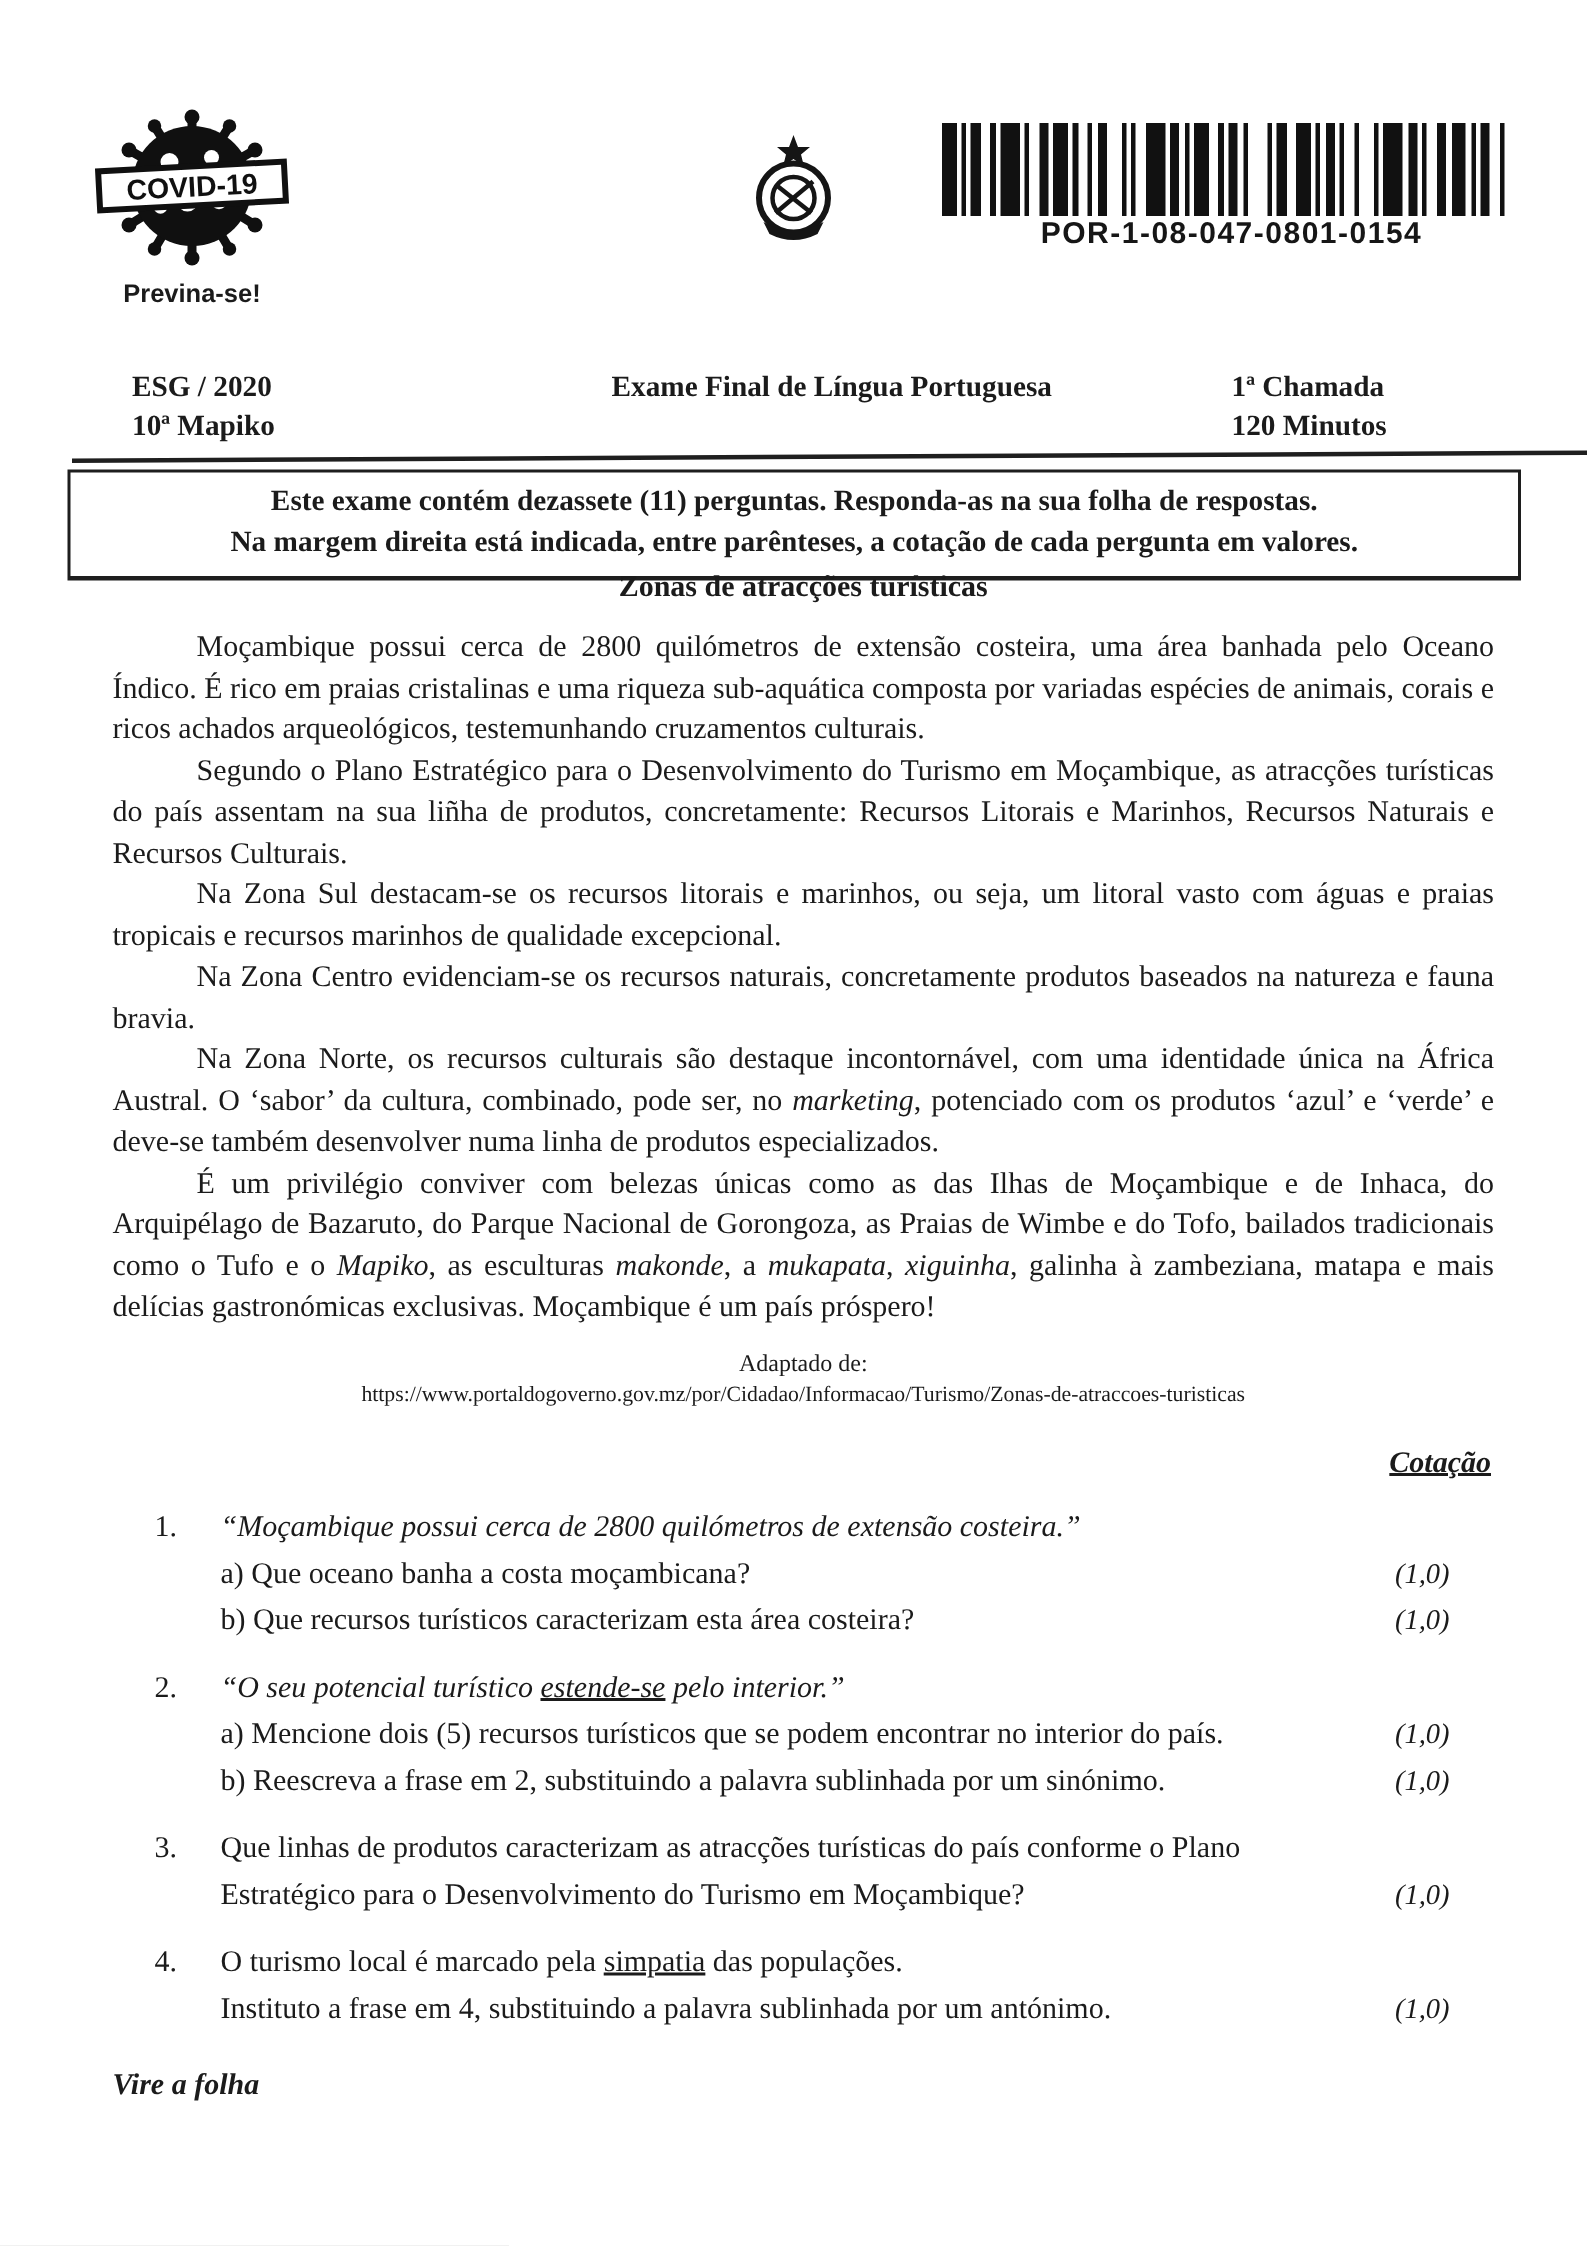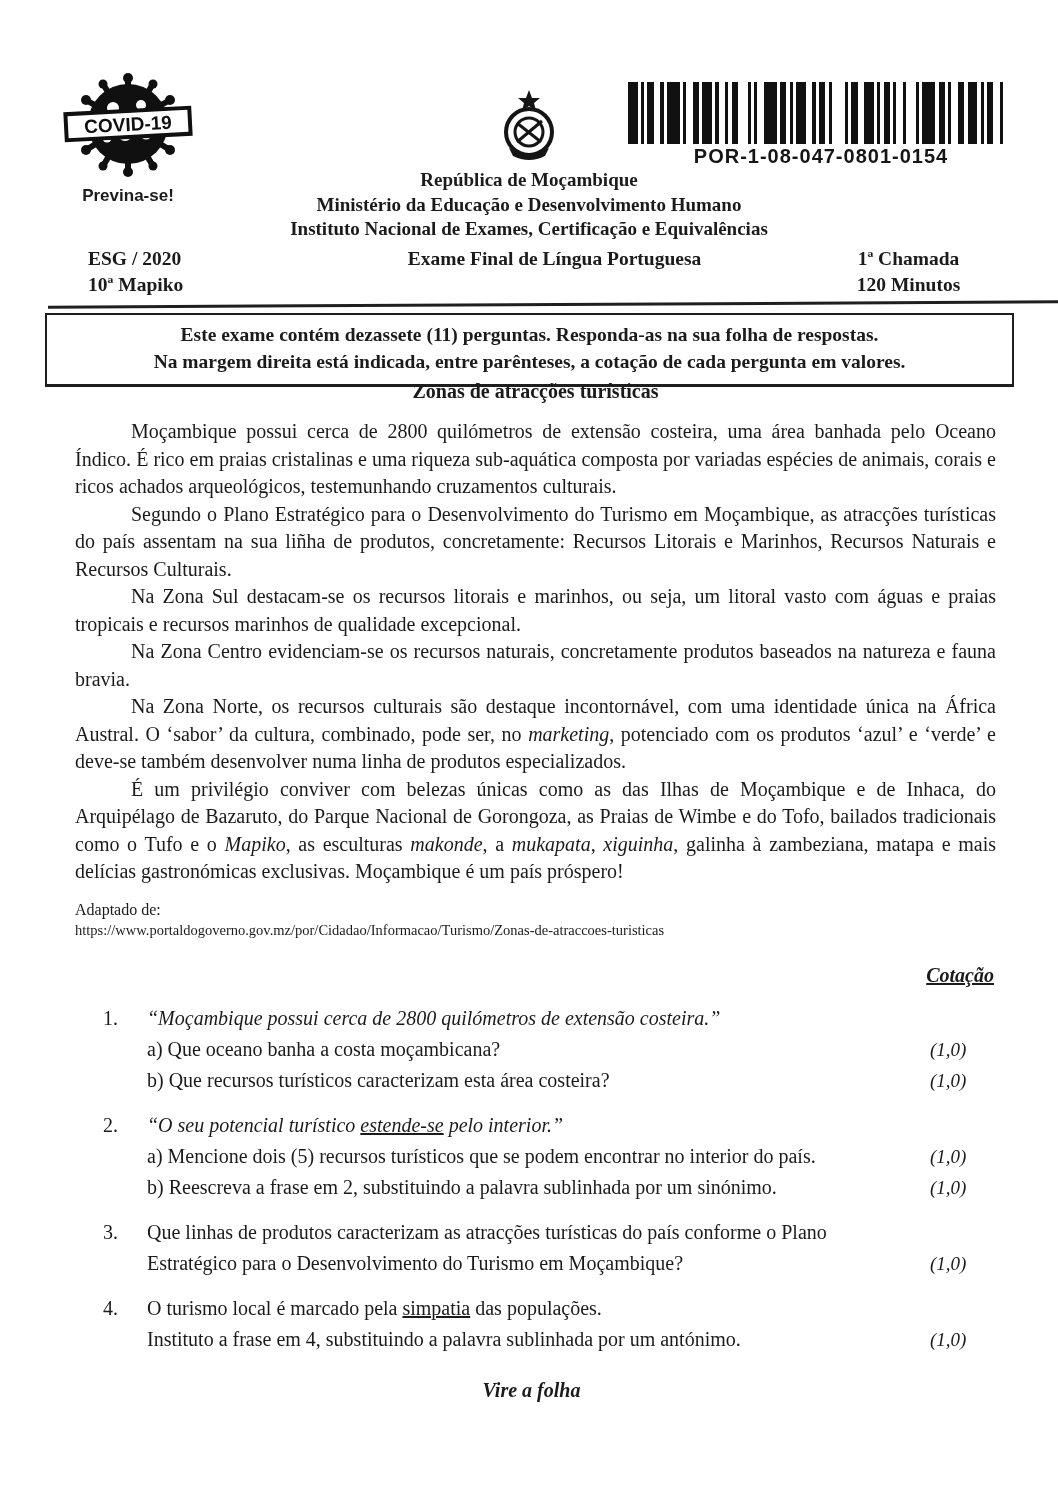--- a/index.html
+++ b/index.html
@@ -27,50 +27,50 @@
     font-family:"Liberation Sans", sans-serif; font-weight:bold; font-size:20px;
     letter-spacing:1px; text-align:center; margin-top:1px; color:#161616;
   }
 
   .center-heads { position:absolute; left:0; right:0; top:168px; text-align:center;
     font-weight:bold; font-size:19px; line-height:24.5px; }
 
   .exam-row { position:absolute; top:246px; left:88px; right:62px;
     display:grid; grid-template-columns:200px 1fr 175px; font-weight:bold; font-size:19.5px; line-height:26px; }
   .exam-center { text-align:center; }
-  .exam-right { text-align:center; }
+  .exam-right { text-align:left; }
 
   .top-rule { position:absolute; top:303px; left:48px; right:0; height:3px; background:#1f1f1f;
     transform:rotate(-0.3deg); }
 
   .instruction-box { position:absolute; top:313px; left:45px; right:44px;
     border:2px solid #1e1e1e; border-bottom-width:3px;
     padding:6px 8px 9px; text-align:center; font-weight:bold; font-size:19.5px; line-height:27px; }
 
   
   .content { position:absolute; top:380px; left:75px; right:62px; }
   .reading-title { text-align:center; font-weight:bold; font-size:20px; margin:0 0 15px 0; }
   .content p.para { margin:0; font-size:20px; line-height:27.5px; text-align:justify; text-indent:56px; }
 
-  .source-block { text-align:left; margin-top:14px; line-height:20px; }
+  .source-block { text-align:center; margin-top:14px; line-height:20px; }
   .source-label { font-size:16px; }
   .source-url { font-size:14.5px; }
 
   .cotacao-header { text-align:right; margin-top:24px; font-size:20px; font-weight:bold;
     font-style:italic; text-decoration:underline; padding-right:2px; }
 
   .questions { margin-top:16px; padding-left:28px; }
   .question { display:flex; margin-bottom:14px; }
   .qnum { width:44px; font-size:20px; line-height:31px; flex:0 0 auto; }
   .qbody { flex:1; }
   .qline { display:flex; font-size:20px; line-height:31px; }
   .qtext { flex:1; padding-right:10px; }
   .qcot { flex:0 0 64px; text-align:left; font-style:italic; font-size:19px; padding-right:2px; }
 
-  .turn-page { text-align:center; margin-top:24px; font-size:20px; font-weight:bold;
+  .turn-page { text-align:left; margin-top:24px; font-size:20px; font-weight:bold;
     font-style:italic; padding-right:8px; }
 </style>
 </head>
 <body>
 
 <div class="page">
 
   <div class="covid-badge">
     <svg width="130" height="112" viewBox="0 0 130 112">
       <g stroke="#101010" stroke-width="6" stroke-linecap="round">
@@ -201,25 +201,20 @@
         <div class="bar-on" style="width: 3.23729px;"></div>
         <div class="bar-off" style="width: 3.23729px;"></div>
         <div class="bar-on" style="width: 6.47458px;"></div>
         <div class="bar-off" style="width: 6.47458px;"></div>
         <div class="bar-on" style="width: 3.23729px;"></div>
         <div class="bar-off" style="width: 6.47458px;"></div>
       </div>
     <div class="barcode-code">POR-1-08-047-0801-0154</div>
   </div>
 
-  <div class="center-heads">
-    <div>República de Moçambique</div>
-    <div>Ministério da Educação e Desenvolvimento Humano</div>
-    <div>Instituto Nacional de Exames, Certificação e Equivalências</div>
-  </div>
 
   <div class="exam-row">
     <div class="exam-left">
       <div>ESG / 2020</div>
       <div>10ª Mapiko</div>
     </div>
     <div class="exam-center">Exame Final de Língua Portuguesa</div>
     <div class="exam-right">
       <div>1ª Chamada</div>
       <div>120 Minutos</div>

